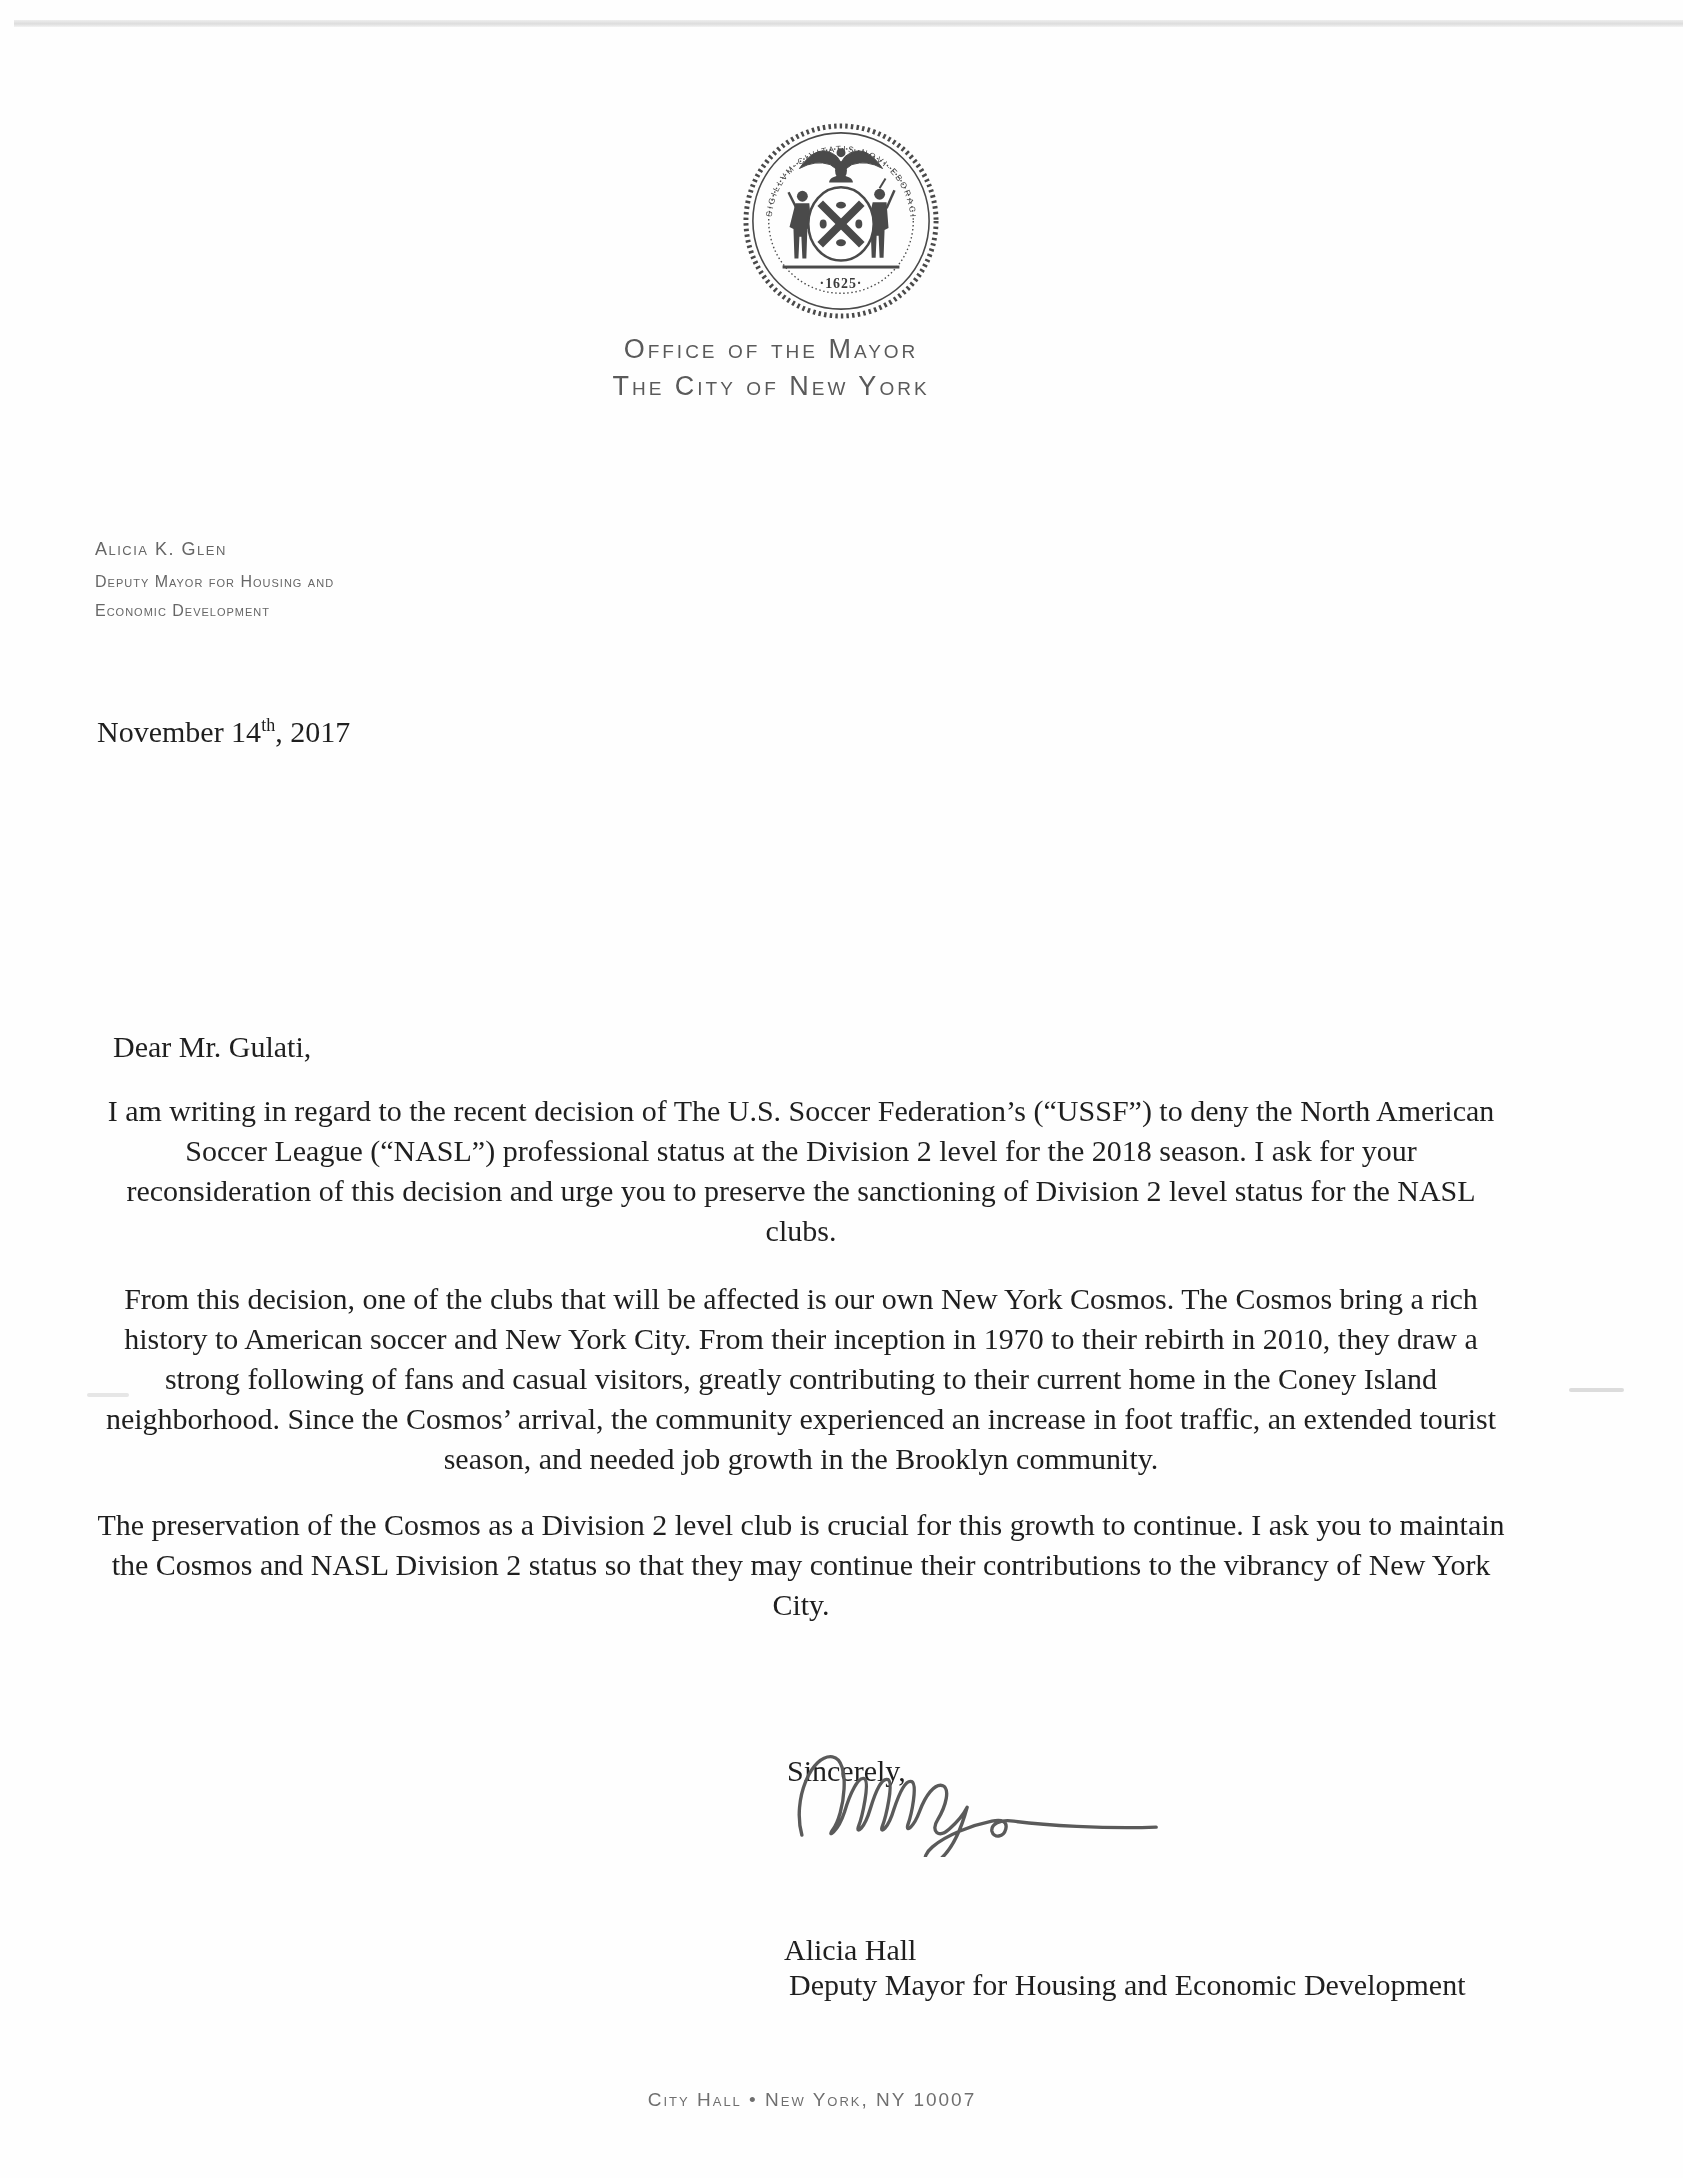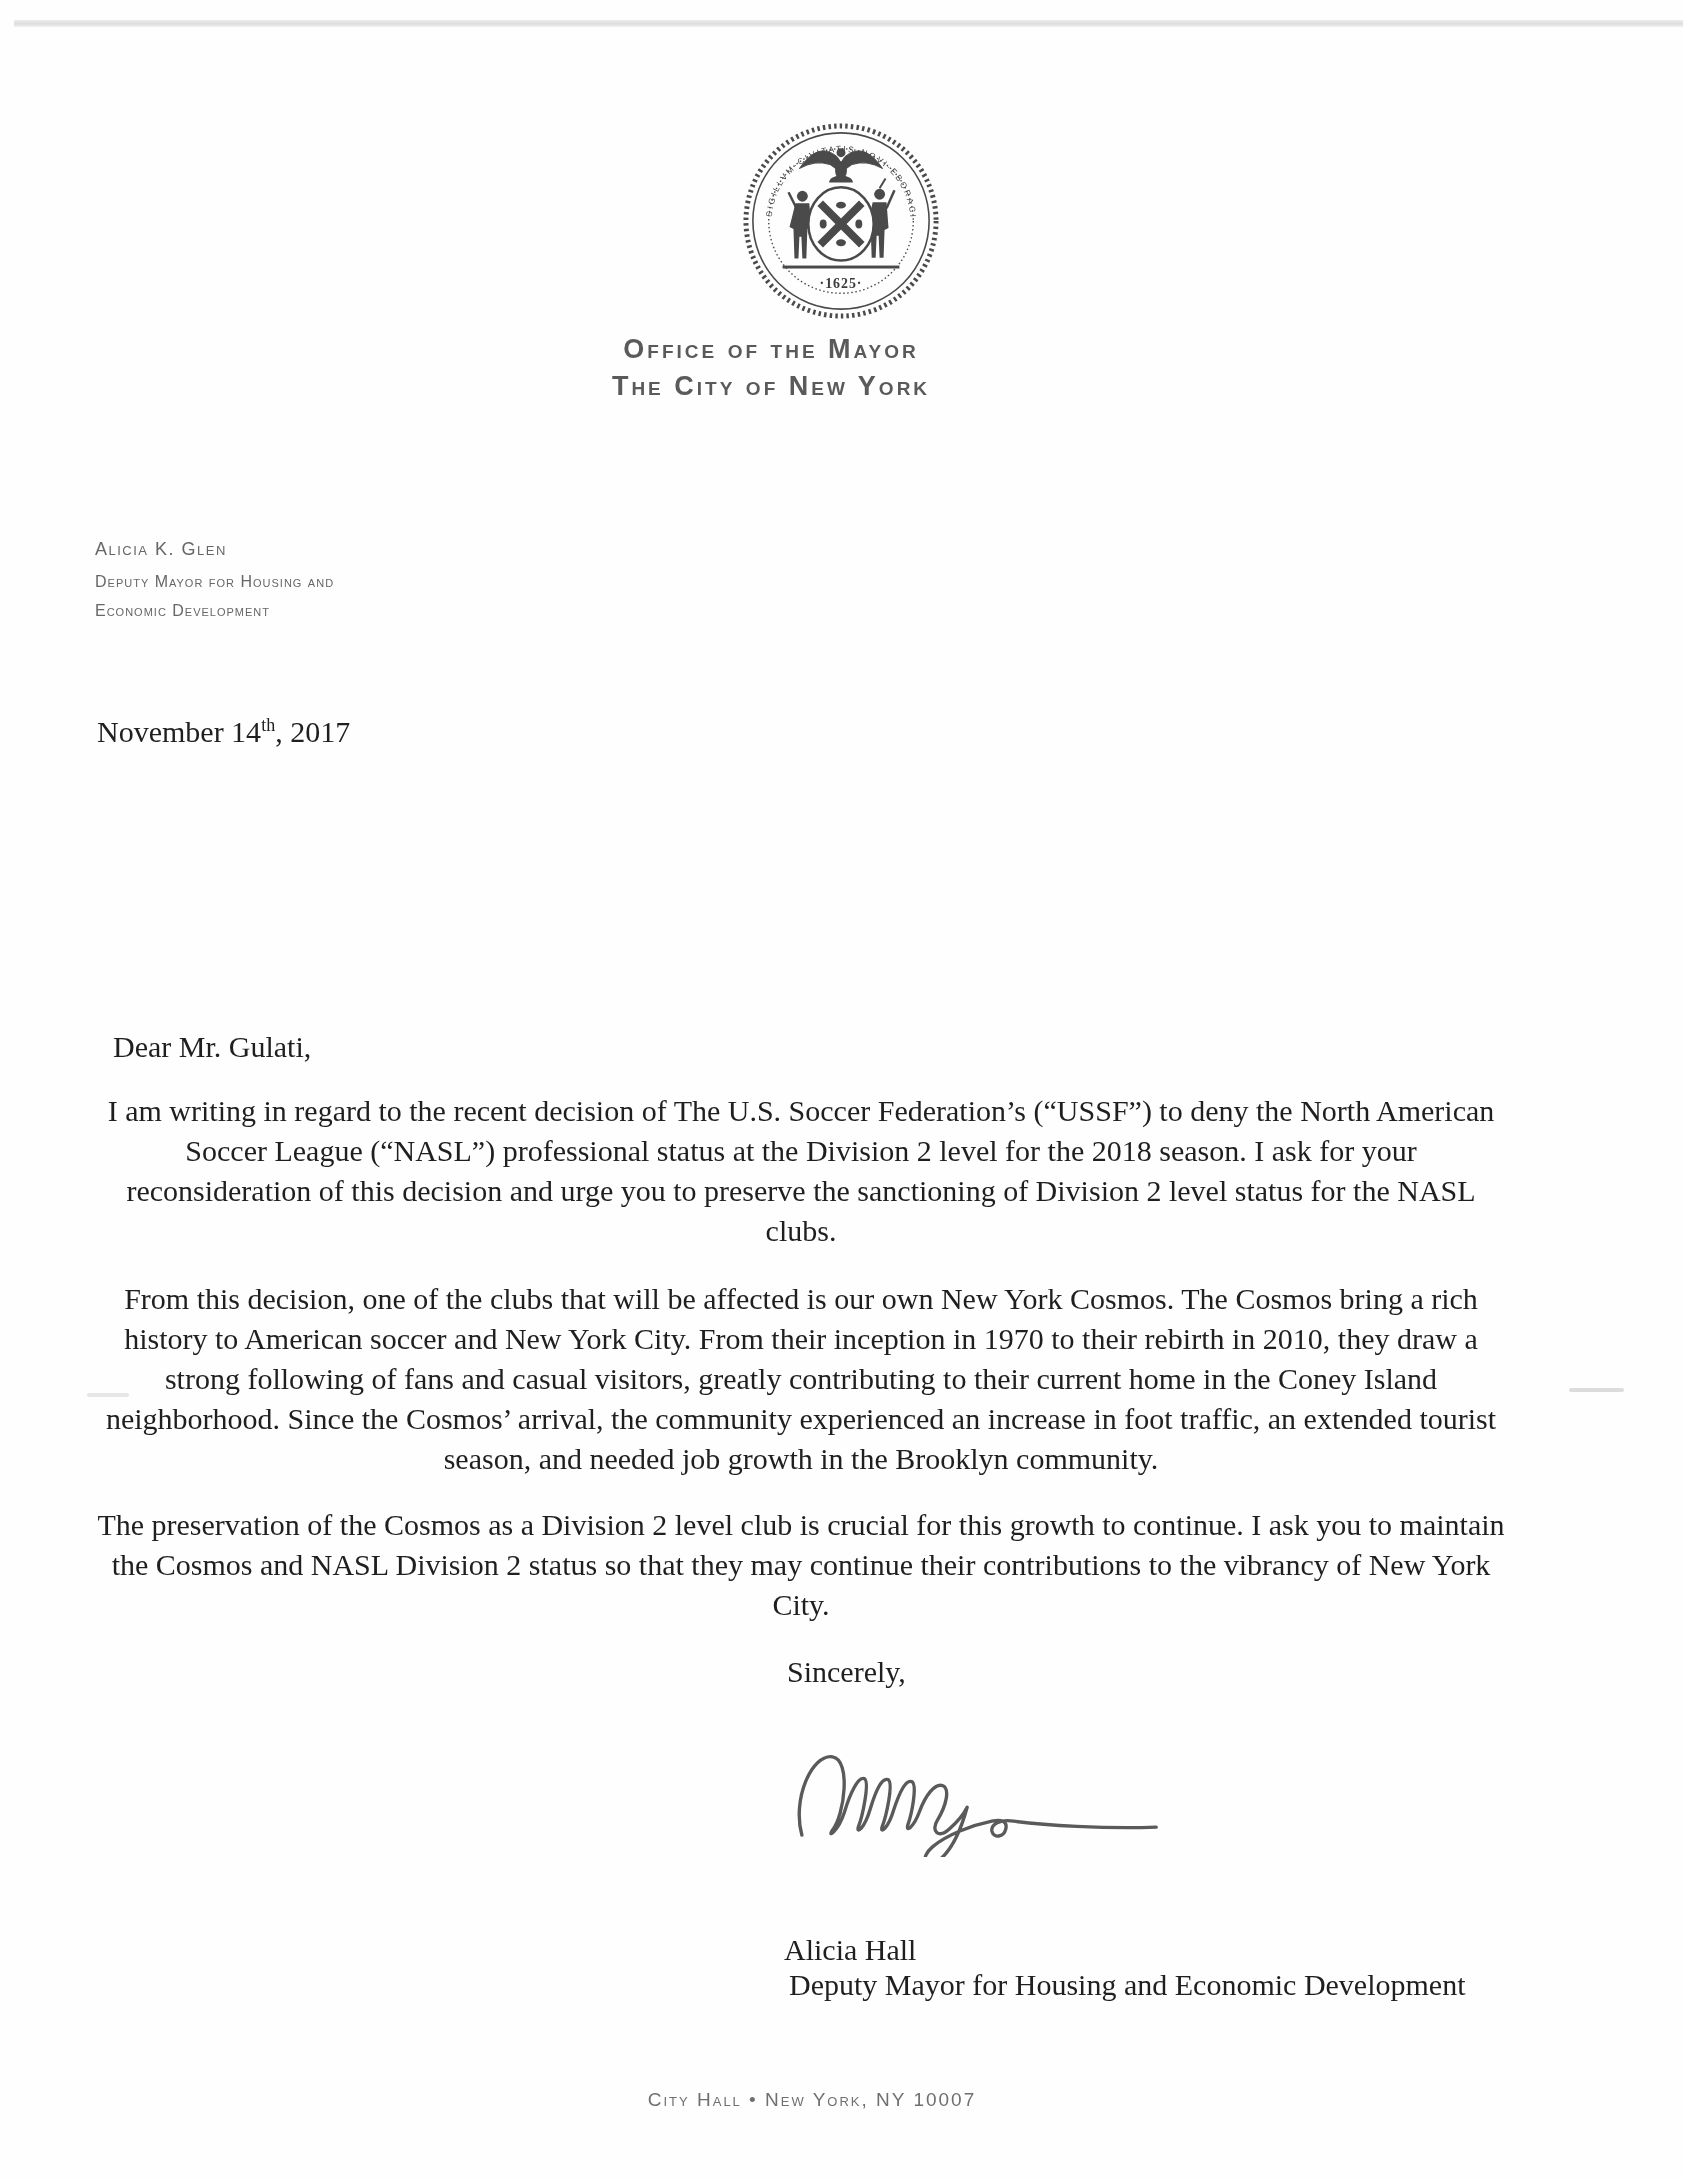--- a/index.html
+++ b/index.html
@@ -47,21 +47,20 @@
     position: absolute;
     top: 331px; left: 0;
     width: 1542px;
     text-align: center;
     font-family: "Liberation Sans", sans-serif;
     font-variant: small-caps;
     font-size: 27px;
     letter-spacing: 3px;
     line-height: 37px;
     color: #5a5a5a;
-    font-weight: bold;
   }
   .sender-block {
     position: absolute;
     top: 535px; left: 95px;
     font-family: "Liberation Sans", sans-serif;
     font-variant: small-caps;
     color: #666666;
     line-height: 29px;
   }
   .sender-name {
@@ -102,21 +101,21 @@
     margin: 0;
     font-size: 30px;
     line-height: 40px;
     text-align: center;
   }
   .p1 { top: 1091px; }
   .p2 { top: 1279px; }
   .p3 { top: 1505px; }
   .sincerely {
     position: absolute;
-    top: 1655px; left: 787px;
+    top: 1754px; left: 787px;
     font-size: 30px;
   }
   .signature {
     position: absolute;
     top: 1718px; left: 788px;
     width: 386px; height: 139px;
   }
   .signed-name {
     position: absolute;
     top: 1933px; left: 784px;

